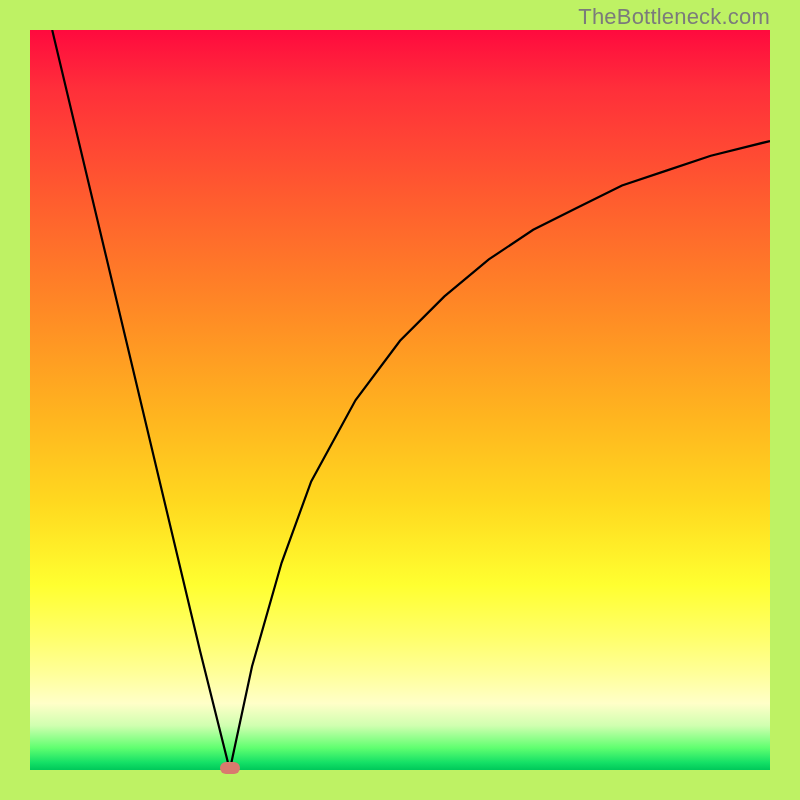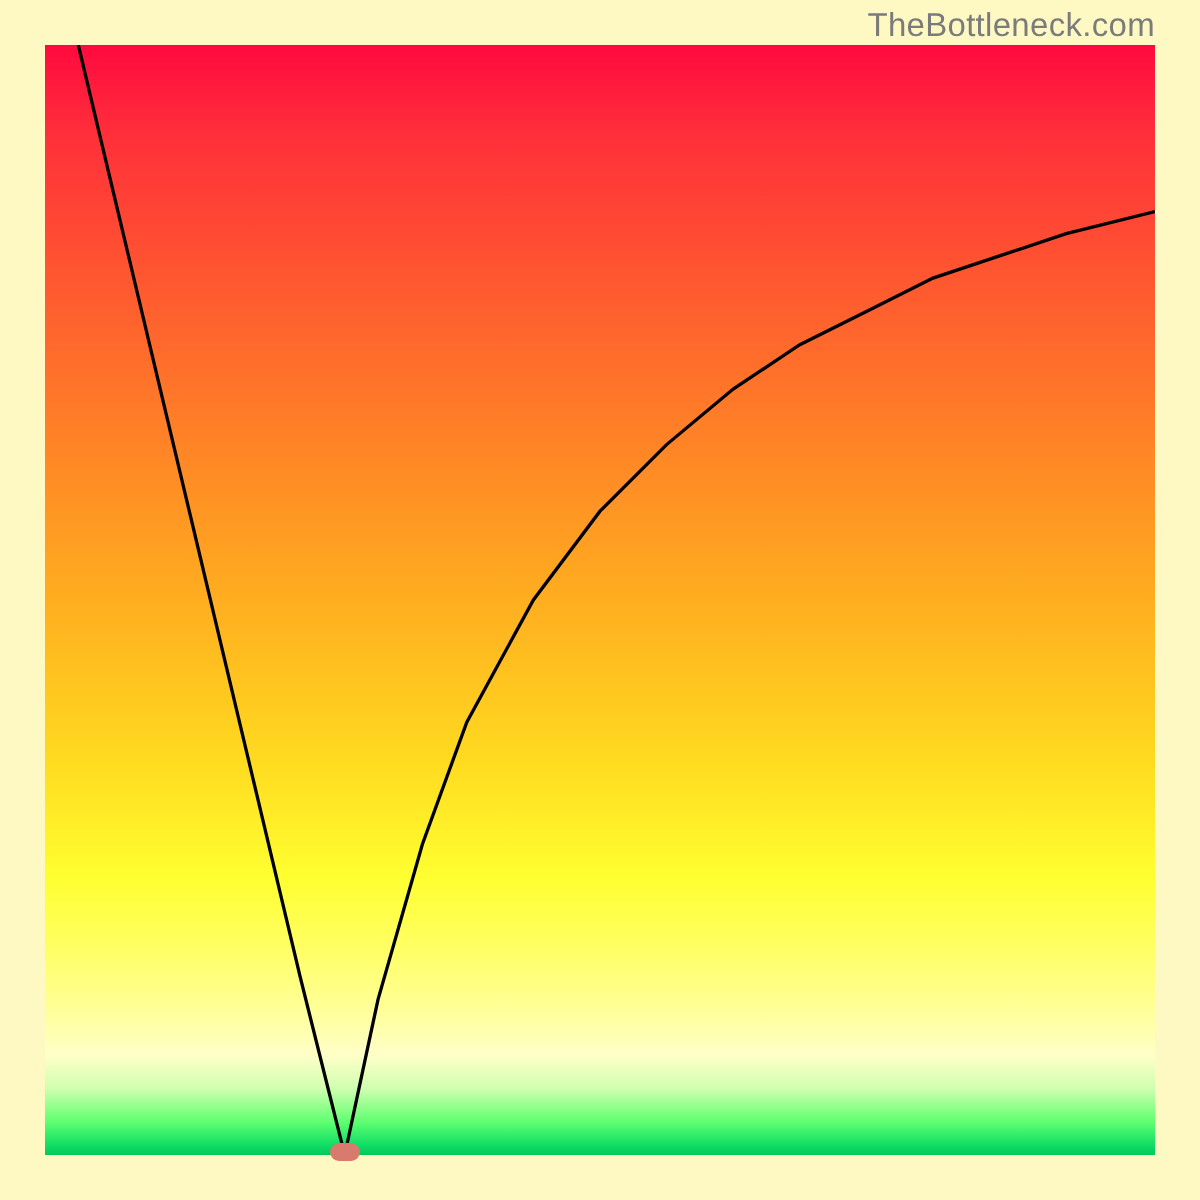--- a/index.html
+++ b/index.html
@@ -8,21 +8,21 @@
     width: 800px;
     height: 800px;
     overflow: hidden;
     background: #000;
     font-family: Arial, Helvetica, sans-serif;
   }
   .frame {
     position: relative;
     width: 800px;
     height: 800px;
-    background: #fef9c3;
+    background: #bef264;
   }
   .plot-area {
     position: absolute;
     left: 30px;
     top: 30px;
     width: 740px;
     height: 740px;
     
     background: linear-gradient(to bottom,
       #ff0a3e 0%,

